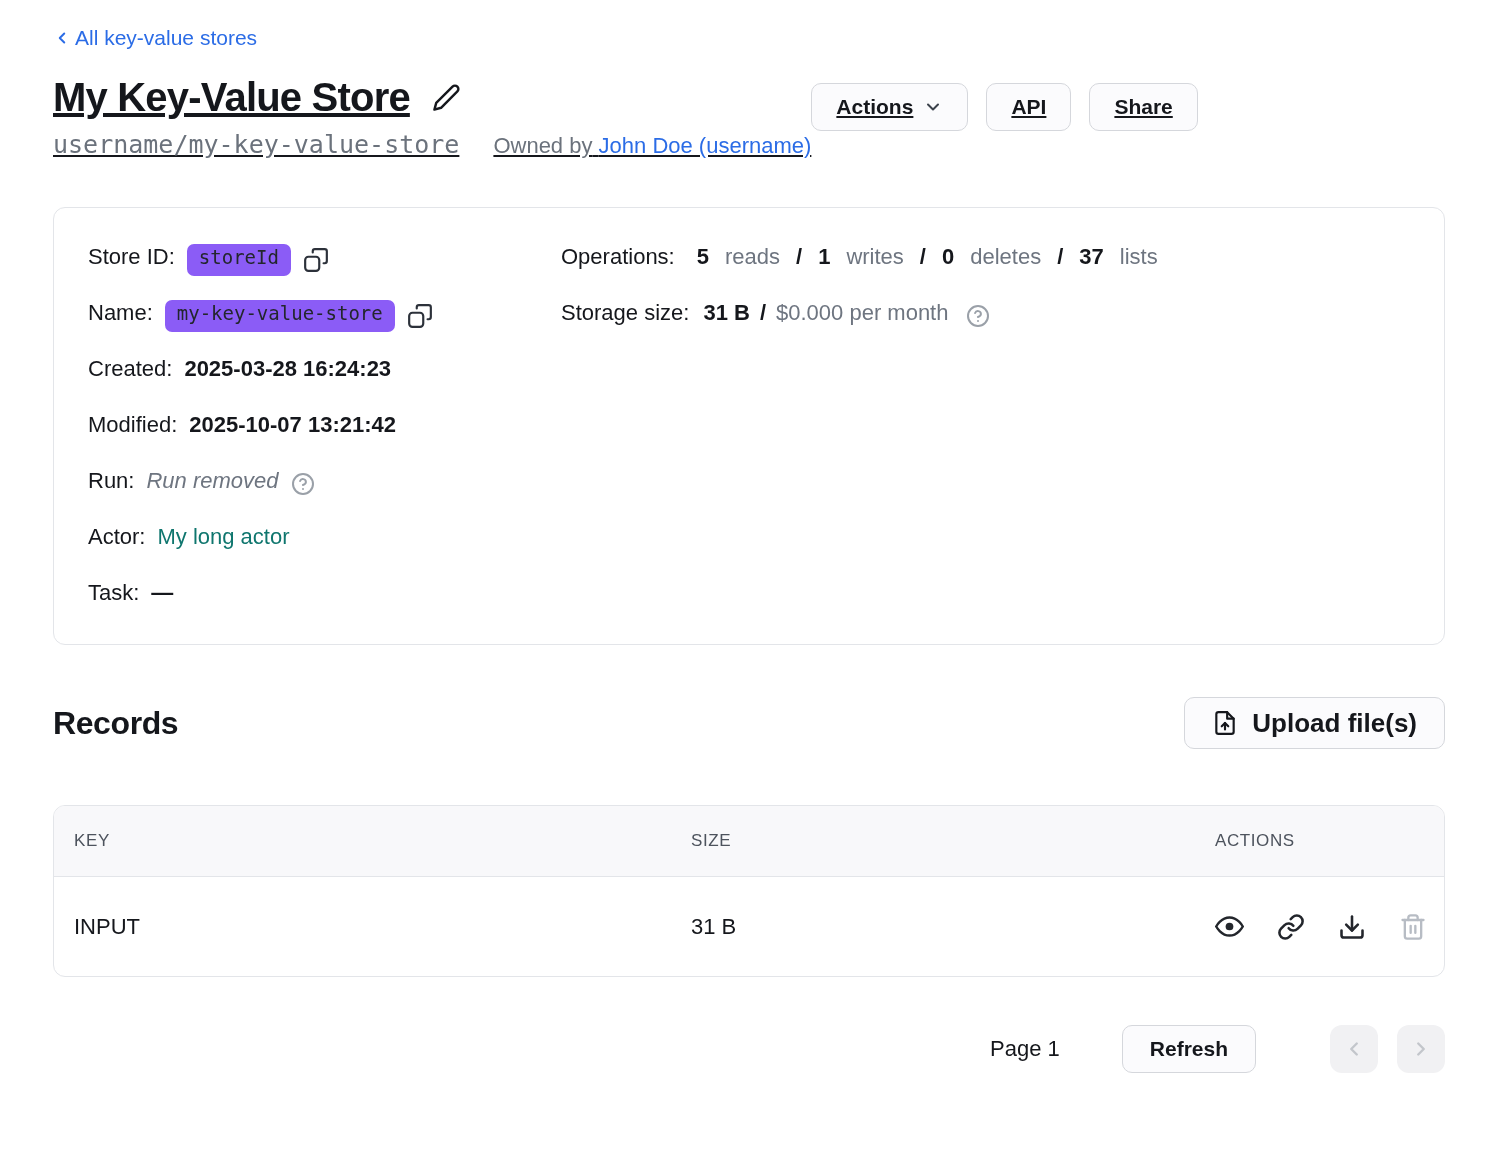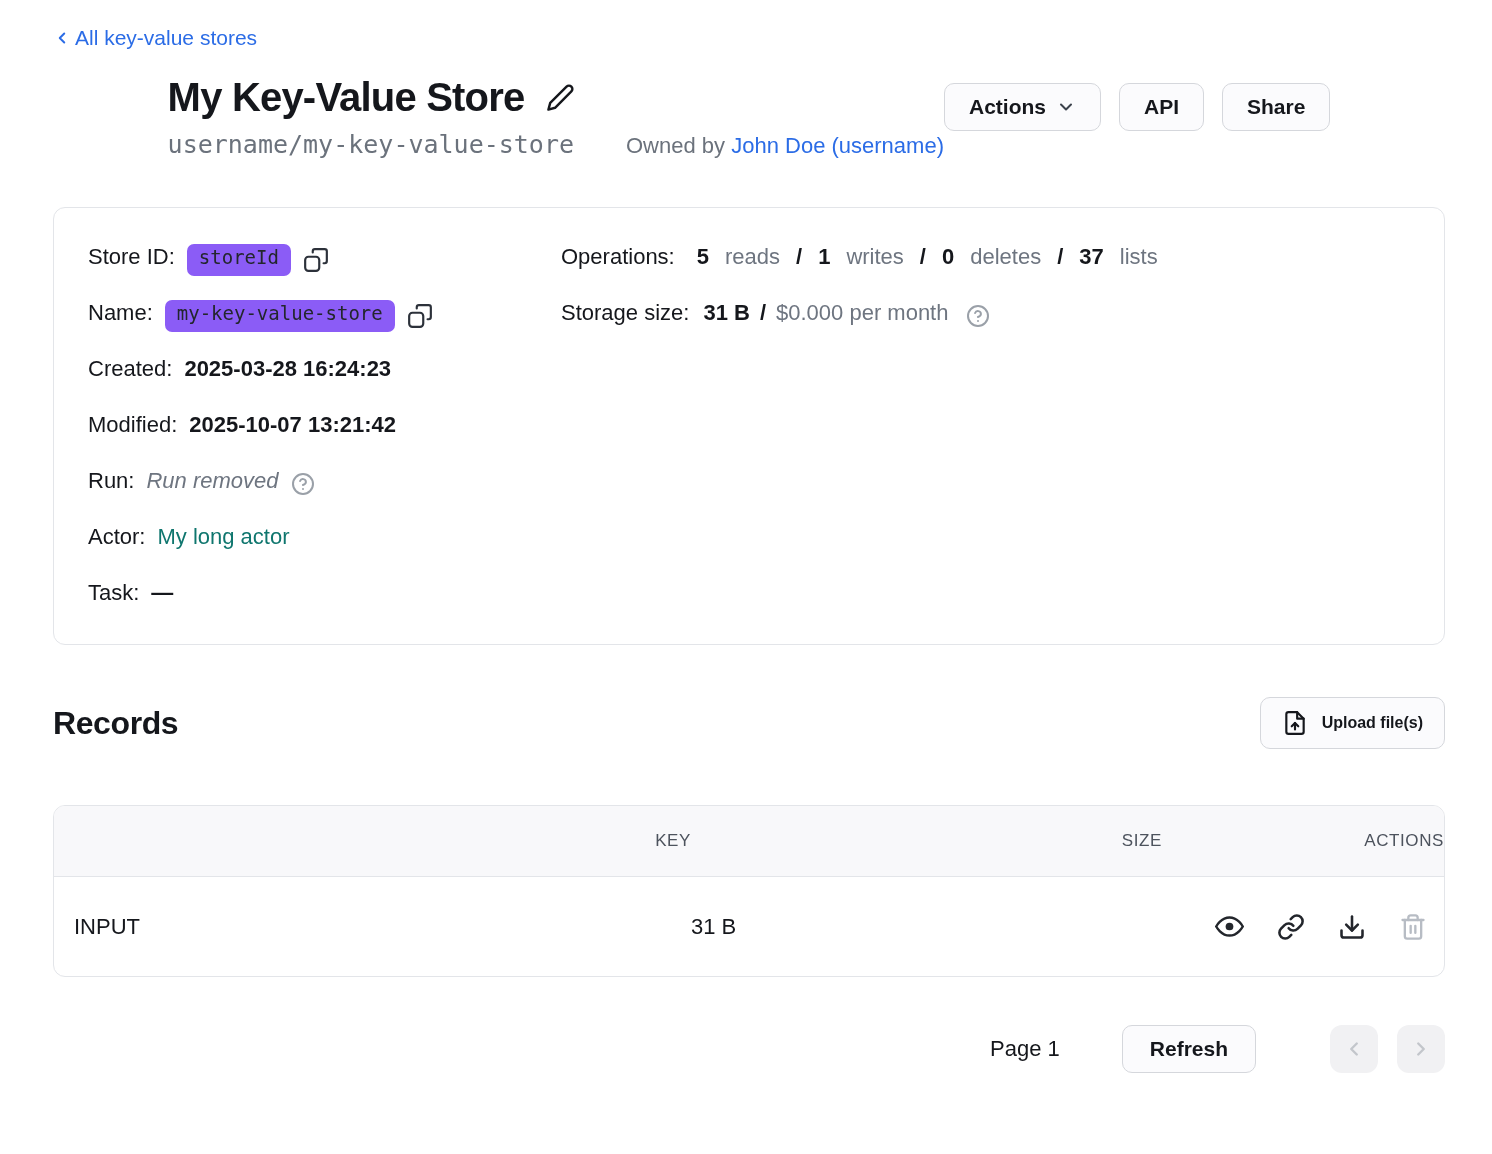--- a/index.html
+++ b/index.html
@@ -13,25 +13,25 @@
   svg { display:block; flex:none; }
 
   
   .breadcrumb {
     display:inline-flex; align-items:center; gap:4px;
     color:#2b6ce6; font-size:21px; font-weight:500;
     text-decoration:none; cursor:pointer;
   }
 
   
-  .header-row { display:flex; justify-content:center; align-items:flex-start; margin-top:24px; }
+  .header-row { display:flex; justify-content:flex-start; align-items:flex-start; margin-top:24px;text-decoration:underline; }
   .title-line { display:flex; align-items:center; gap:20px; }
   h1 { font-size:40px; font-weight:700; letter-spacing:-0.8px; color:#15171c; }
   .edit-btn { background:none; border:none; cursor:pointer; color:#15171c; padding:2px; }
-  .sub-line { display:flex; align-items:baseline; gap:52px; margin-top:10px; }
+  .sub-line { display:flex; align-items:baseline; gap:34px; margin-top:10px; }
   .store-path { font-family:"DejaVu Sans Mono", monospace; font-size:25px; color:#6b727c; }
   .owned-by { font-size:22px; color:#6b727c; }
   .owner-link { color:#2b6ce6; text-decoration:none; cursor:pointer; }
 
   .top-buttons { display:flex; gap:18px; margin-top:8px; }
   .btn {
     display:inline-flex; align-items:center; justify-content:center; gap:10px;
     height:48px; padding:0 24px;
     background:#fbfbfd; border:1.5px solid #d5d7dc; border-radius:10px;
     font-family:"Liberation Sans", sans-serif;
@@ -59,30 +59,30 @@
   .help-icon { color:#9aa0a8; background:none; border:none; padding:0; cursor:pointer; }
   .actor-link { color:#0f766e; font-weight:400; text-decoration:none; cursor:pointer; }
   .num { font-weight:700; }
   .unit { color:#6e7580; }
   .sep { font-weight:600; color:#15171c; }
   .cost { color:#6e7580; }
 
   
   .records-header { margin-top:52px; display:flex; justify-content:space-between; align-items:center; }
   h2 { font-size:32px; font-weight:700; letter-spacing:-0.4px; }
-  .upload-btn { height:52px; padding:0 21px; gap:14px; font-size:16px; }
+  .upload-btn { height:52px; padding:0 27px; gap:14px; font-size:26px; }
 
   
   .table { margin-top:56px; border:1px solid #e3e5e9; border-radius:12px; overflow:hidden; }
   .t-head {
     display:grid; grid-template-columns:637px 471px 1fr;
     background:#f8f8fa; border-bottom:1px solid #e3e5e9;
     padding:25px 0;
   }
-  .t-head > div { font-size:17px; font-weight:500; color:#4d535d; letter-spacing:0.6px;text-align:right; }
+  .t-head > div { font-size:17px; font-weight:500; color:#4d535d; letter-spacing:0.6px; }
   .t-row { display:grid; grid-template-columns:637px 471px 1fr; align-items:center; padding:35px 0; }
   .t-row > div { font-size:22px; color:#15171c; }
   .cell-key { padding-left:20px; }
   .cell-actions { padding-left:53px; display:flex; align-items:center; gap:33px; }
   .icon-btn { background:none; border:none; padding:0; cursor:pointer; color:#23262c; }
   .icon-btn.disabled { color:#b7bcc4; }
 
   
   .pagination { margin-top:48px; display:flex; align-items:center; justify-content:flex-end; }
   .page-label { font-size:22px; font-weight:500; color:#15171c; }

